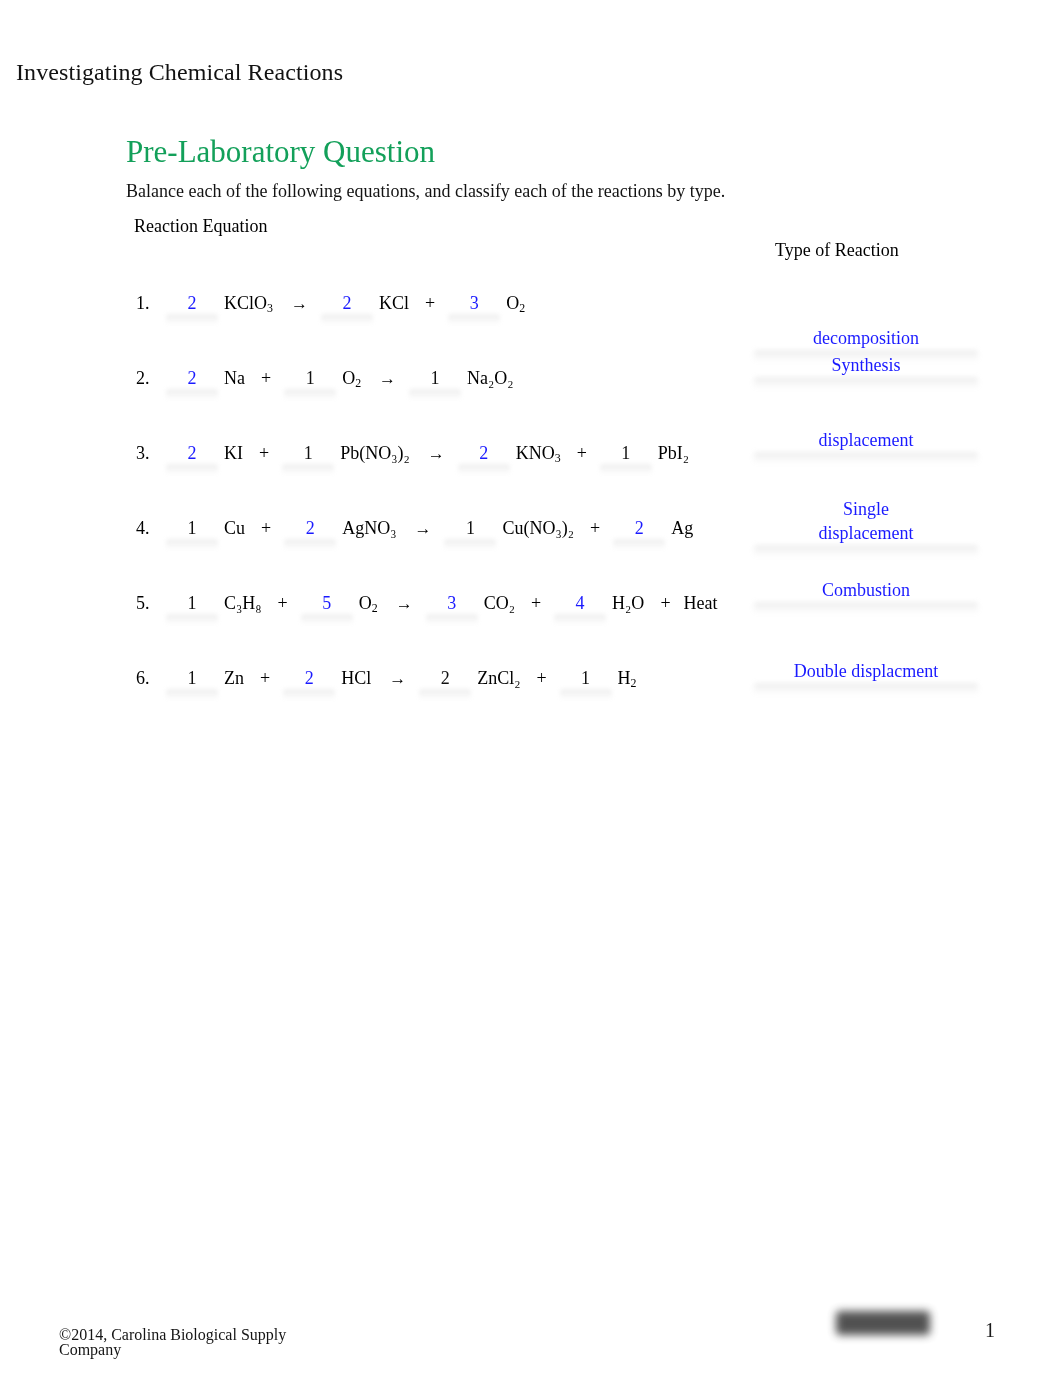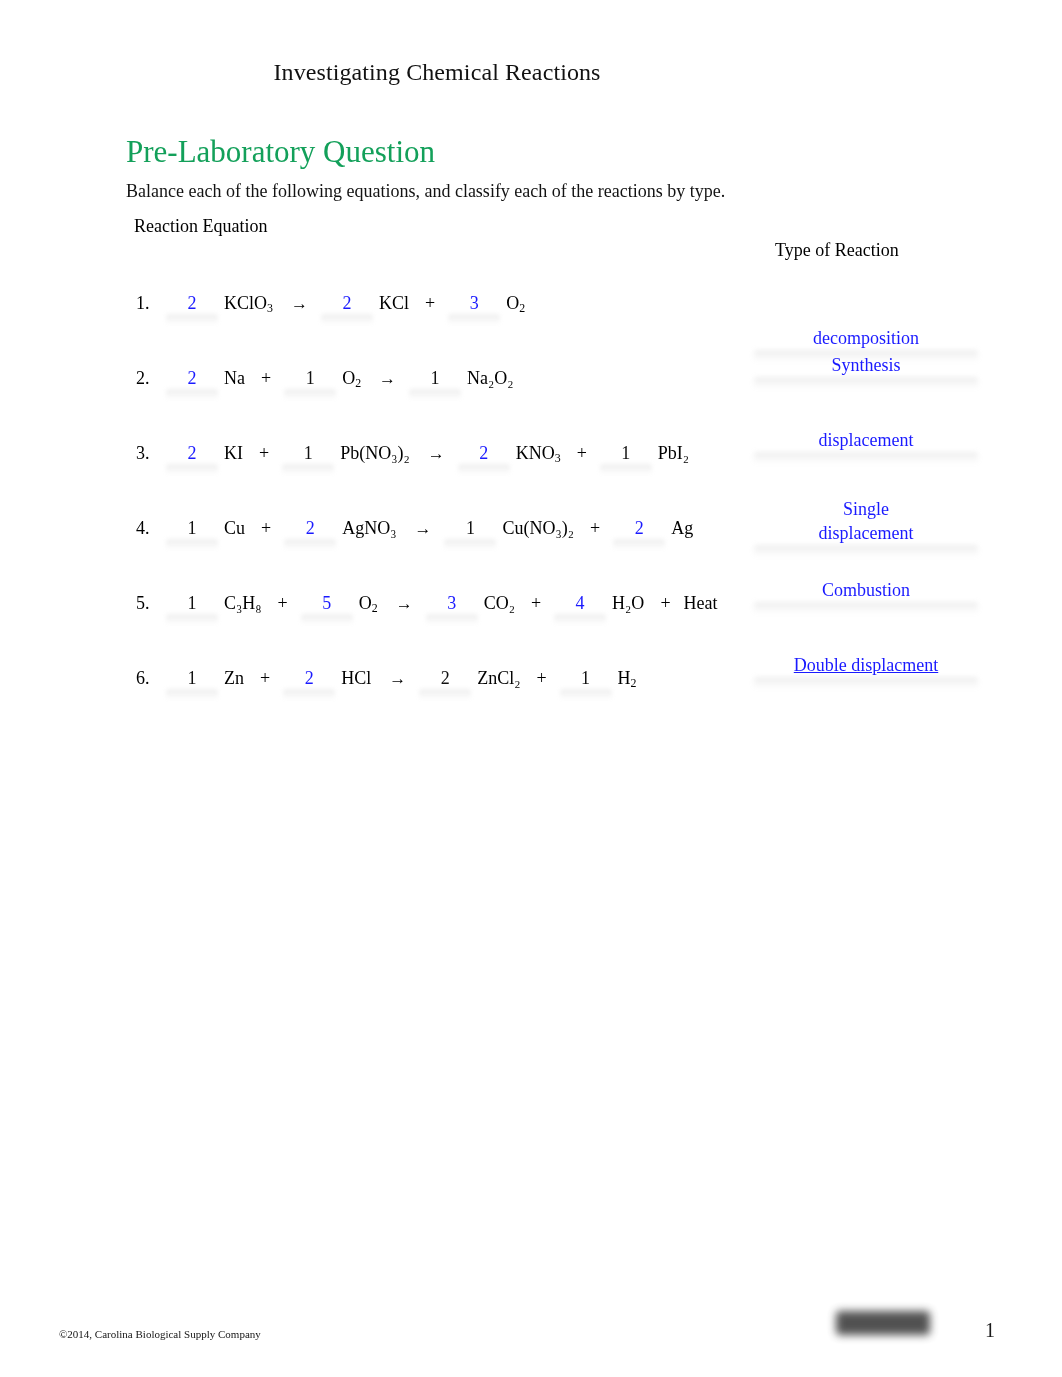--- a/index.html
+++ b/index.html
@@ -19,23 +19,23 @@
   .page {
     position: absolute;
     inset: 0;
     background: #ffffff;
   }
 
   
   .doc-title {
     position: absolute;
     top: 57px;
-    left: 0;
+    left: 16px;
     width: 874px;
-    text-align: center;
+    text-align: left;
     font-size: 24px;
     line-height: 30px;
     letter-spacing: 0.1px;
     color: #121212;
   }
 
   
   .section-heading {
     position: absolute;
     top: 136px;
@@ -172,21 +172,21 @@
     border-radius: 3px;
     filter: blur(2.4px);
     pointer-events: none;
   }
 
   
   .footer-copyright {
     position: absolute;
     left: 59px;
     top: 1327px;
-    font-size: 11px;
+    font-size: 16px;
     line-height: 15px;
     width: 230px;
     color: #151515;
   }
   .footer-redaction {
     position: absolute;
     left: 836px;
     top: 1311px;
     width: 94px;
     height: 24px;
@@ -324,21 +324,21 @@
           <span class="op">+</span>
           <span class="coef filled-blue">2</span>
           <span class="species">HCl</span>
           <span class="arrow">→</span>
           <span class="coef filled-black">2</span>
           <span class="species">ZnCl₂</span>
           <span class="op">+</span>
           <span class="coef filled-black">1</span>
           <span class="species"><span>H</span><sub>2</sub></span>
         </div>
-        <div class="type-cell" style="top: 14px; text-decoration: underline;">
+        <div class="type-cell" style="top: 20px;">
           <div>Double displacment</div>
           <div class="ans-line" style="top: 24px;"></div>
         </div>
       </div>
     </div>
 
   <div class="footer-copyright">©2014, Carolina Biological Supply Company</div>
   <div class="footer-redaction"></div>
   <div class="footer-pagenum">1</div>
 

